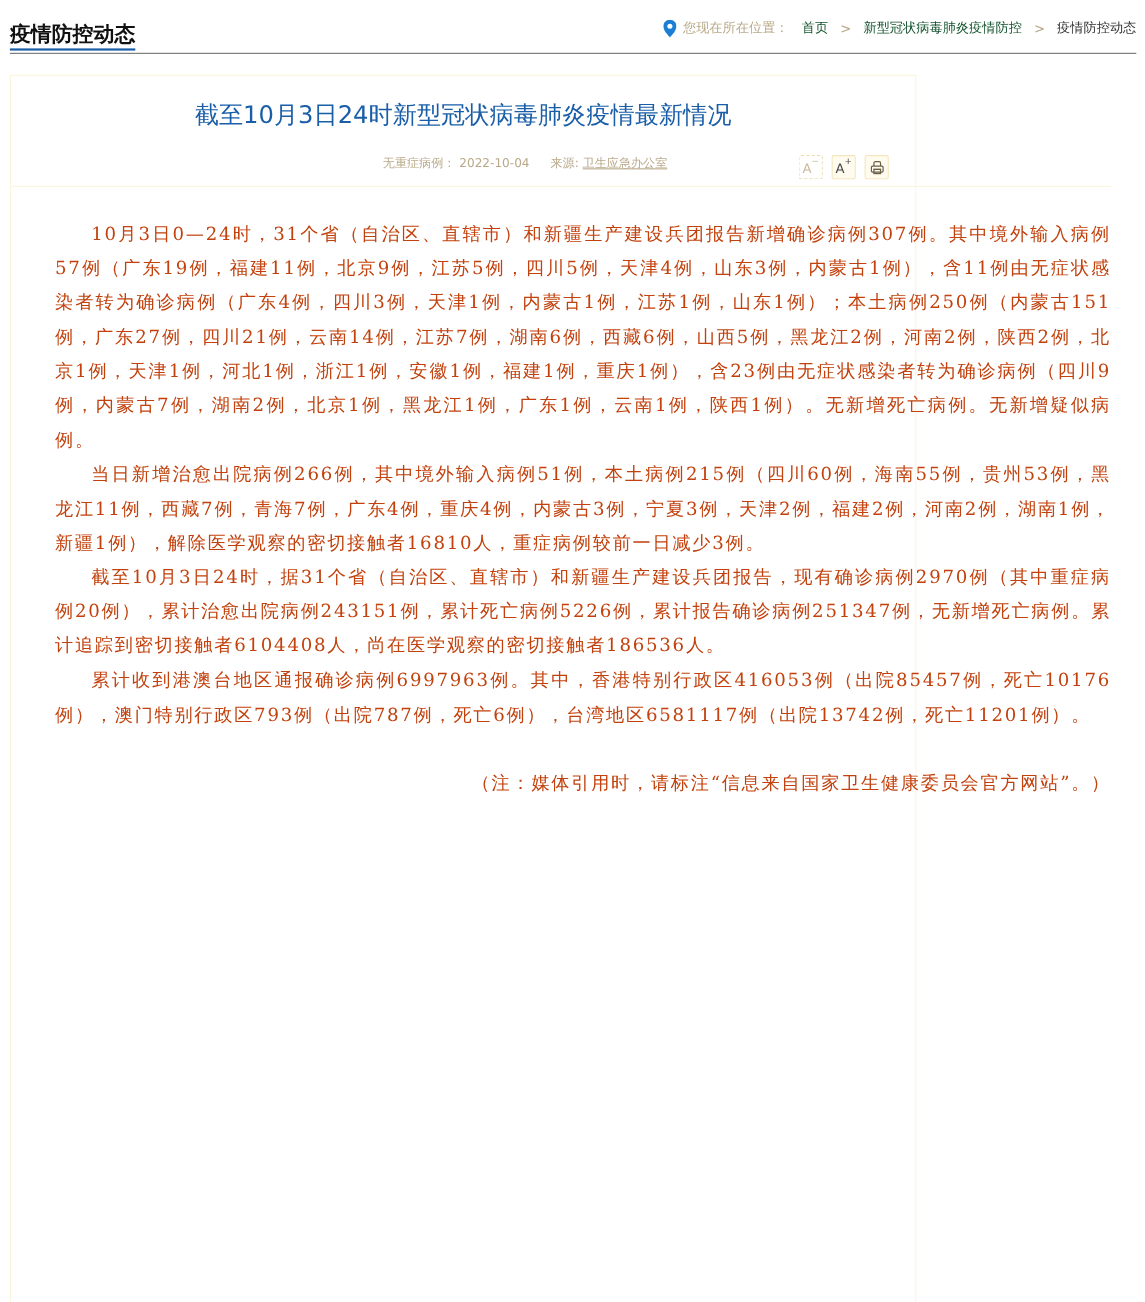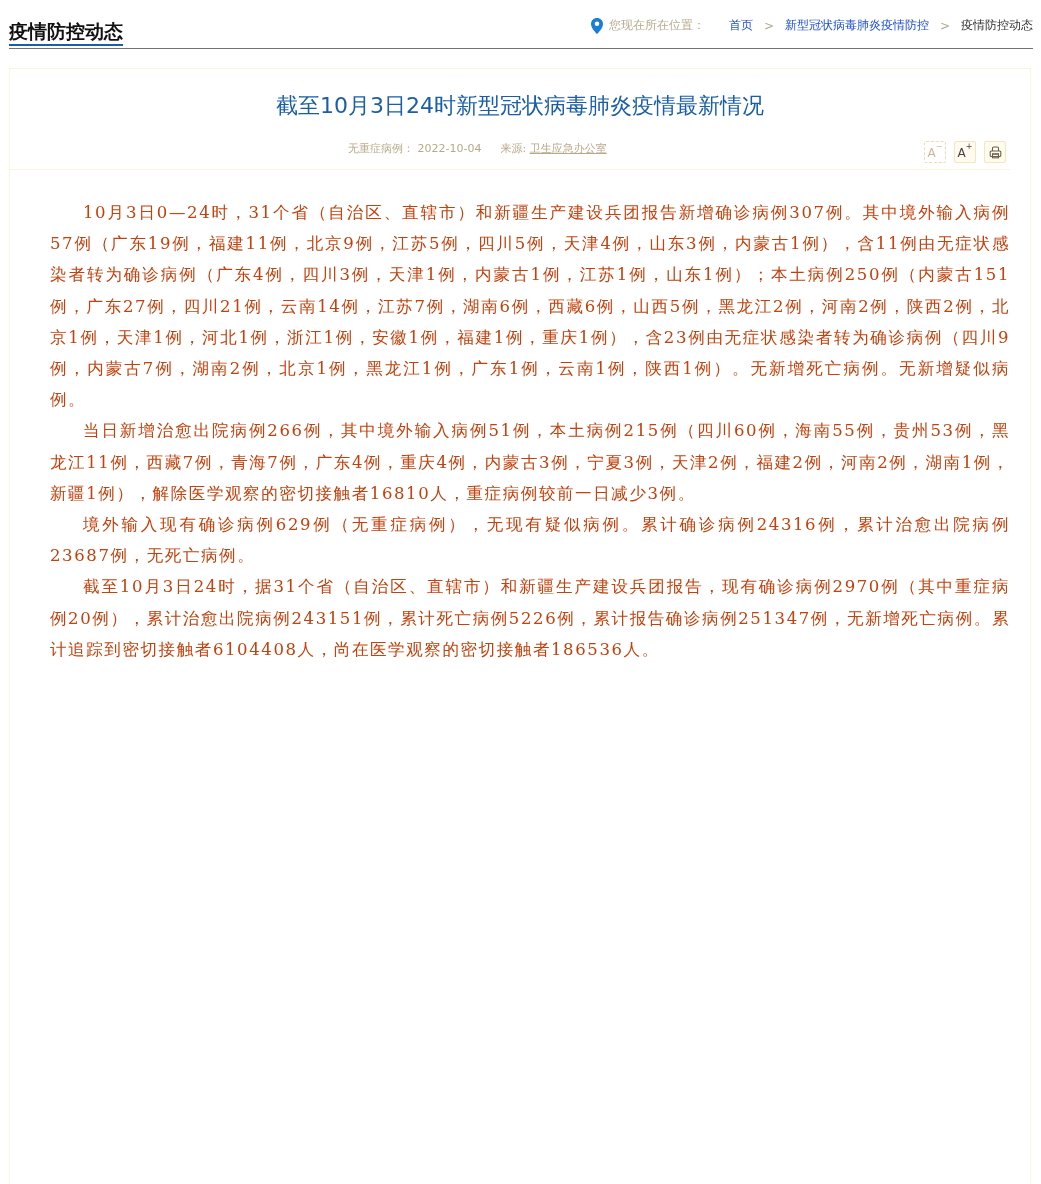--- a/index.html
+++ b/index.html
@@ -43,30 +43,30 @@
       display: flex;
       align-items: center;
       white-space: nowrap;
     }
     .breadcrumb .pin {
       display: inline-block;
       width: 12px;
       height: 16px;
       margin-right: 6px;
     }
-    .breadcrumb .crumb { color: #1d4ed8; }
+    .breadcrumb .crumb { color: #14532d; }
     .breadcrumb .crumb.current { color: #333333; }
     .breadcrumb .sep { margin: 0 11px; color: #b9a98a; }
-    .breadcrumb .label { margin-right: 24px; }
+    .breadcrumb .label { margin-right: 12px; }
 
     .content-box {
       position: absolute;
       left: 9px;
       top: 68px;
-      width: 1022px;
+      width: 824px;
       height: 1116px;
       border: 1px solid #fbf5dc;
       border-bottom: none;
       box-sizing: border-box;
     }
     .article-title {
       position: absolute;
       left: 0;
       width: 100%;
       top: 22px;
@@ -193,16 +193,17 @@
         <rect x="3.5" y="8" width="6" height="3.8" fill="none" stroke="#6b5f48" stroke-width="1.1"></rect>
       </svg>
     </div>
   </div>
 
   <div class="divider"></div>
 
   <div class="article-body">
     <p>10月3日0—24时，31个省（自治区、直辖市）和新疆生产建设兵团报告新增确诊病例307例。其中境外输入病例57例（广东19例，福建11例，北京9例，江苏5例，四川5例，天津4例，山东3例，内蒙古1例），含11例由无症状感染者转为确诊病例（广东4例，四川3例，天津1例，内蒙古1例，江苏1例，山东1例）；本土病例250例（内蒙古151例，广东27例，四川21例，云南14例，江苏7例，湖南6例，西藏6例，山西5例，黑龙江2例，河南2例，陕西2例，北京1例，天津1例，河北1例，浙江1例，安徽1例，福建1例，重庆1例），含23例由无症状感染者转为确诊病例（四川9例，内蒙古7例，湖南2例，北京1例，黑龙江1例，广东1例，云南1例，陕西1例）。无新增死亡病例。无新增疑似病例。</p>
     <p>当日新增治愈出院病例266例，其中境外输入病例51例，本土病例215例（四川60例，海南55例，贵州53例，黑龙江11例，西藏7例，青海7例，广东4例，重庆4例，内蒙古3例，宁夏3例，天津2例，福建2例，河南2例，湖南1例，新疆1例），解除医学观察的密切接触者16810人，重症病例较前一日减少3例。</p>
-    <p>境外输入现有确诊病例629例（无重症病例），无现有疑似病例。累计确诊病例24316例，累计治愈出院病例23687例，无死亡病例。</p>
     <p>截至10月3日24时，据31个省（自治区、直辖市）和新疆生产建设兵团报告，现有确诊病例2970例（其中重症病例20例），累计治愈出院病例243151例，累计死亡病例5226例，累计报告确诊病例251347例，无新增死亡病例。累计追踪到密切接触者6104408人，尚在医学观察的密切接触者186536人。</p>
+    <p>累计收到港澳台地区通报确诊病例6997963例。其中，香港特别行政区416053例（出院85457例，死亡10176例），澳门特别行政区793例（出院787例，死亡6例），台湾地区6581117例（出院13742例，死亡11201例）。</p>
+    <p class="note">（注：媒体引用时，请标注“信息来自国家卫生健康委员会官方网站”。）</p>
   </div>
 </div>
 
 </body></html>

